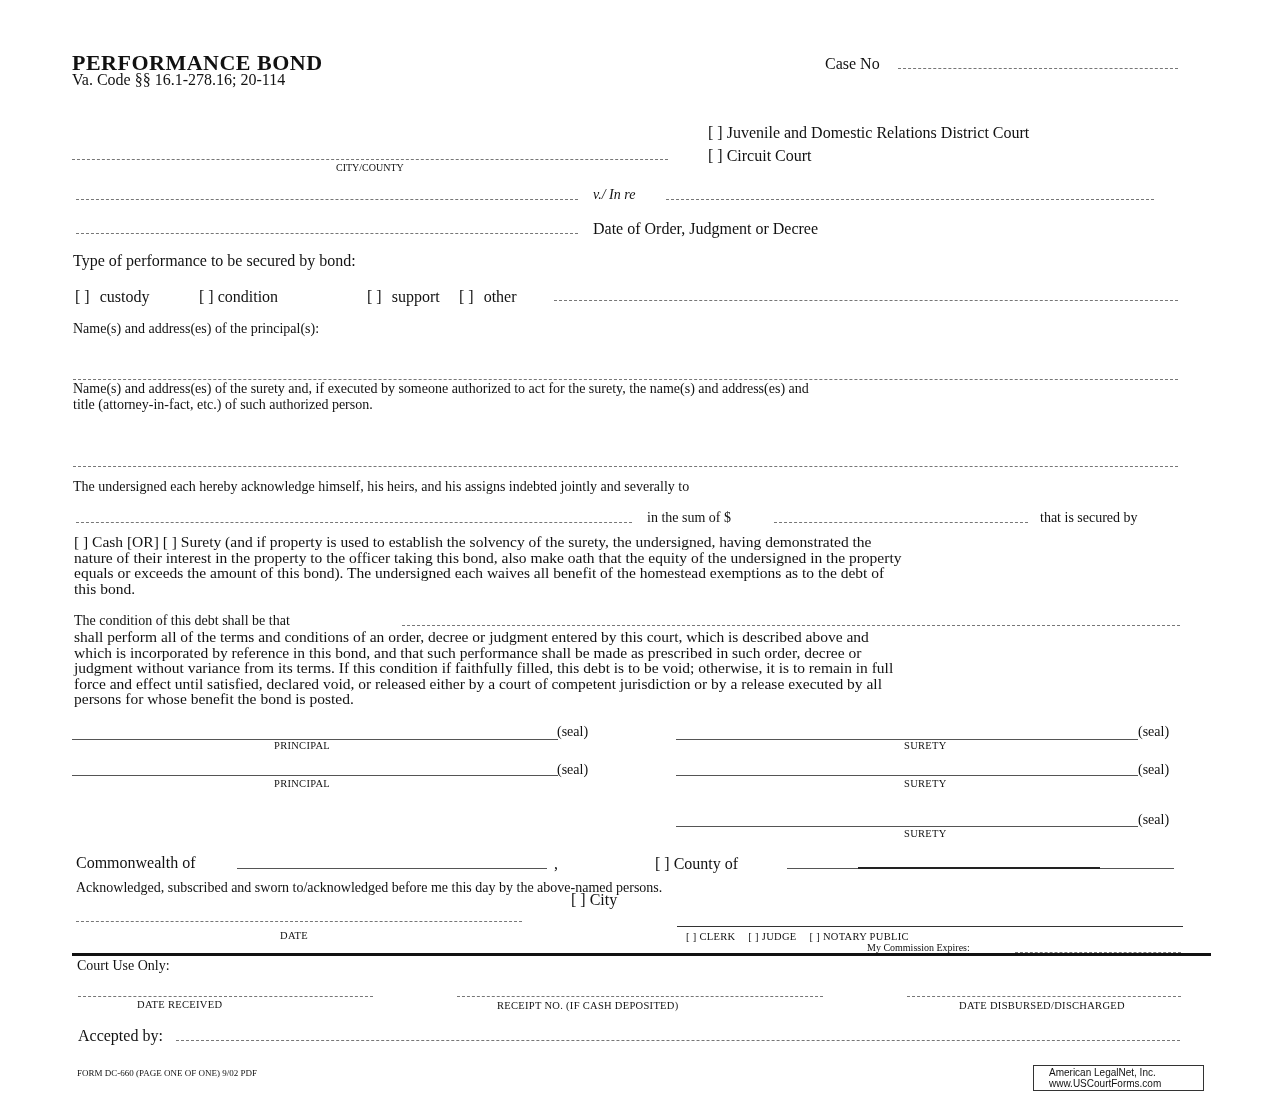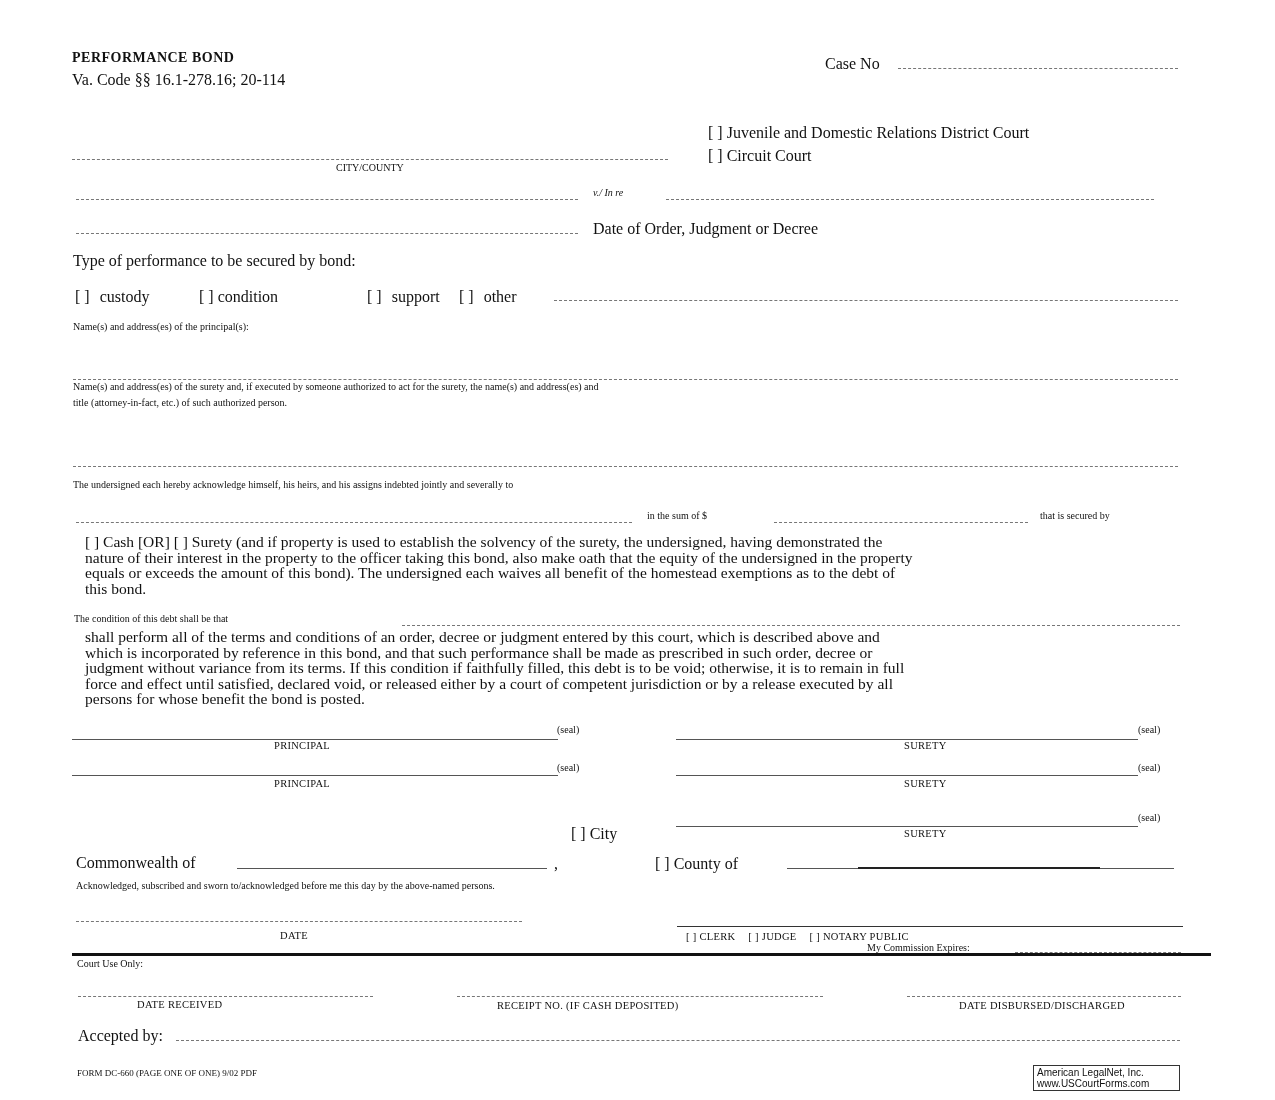--- a/index.html
+++ b/index.html
@@ -1,31 +1,31 @@
 <!DOCTYPE html>
 <html><head>
 <meta charset="utf-8">
 <style>
   html, body { margin: 0; padding: 0; background: #ffffff; }
   body { width: 1275px; height: 1100px; position: relative; overflow: hidden;
          font-family: "Liberation Serif", "DejaVu Serif", serif; color: #111; }
   .abs { position: absolute; white-space: nowrap; }
-  .t15 { font-size: 10px; }
+  .t15 { font-size: 14px; }
   .t16 { font-size: 16px; }
   .small { font-size: 10.5px; letter-spacing: 0.3px; }
   .tiny { font-size: 10px; }
-  .title { font-size: 14px; font-weight: bold; letter-spacing: 0.5px; }
+  .title { font-size: 22px; font-weight: bold; letter-spacing: 0.5px; }
   .dot { position: absolute; border-bottom: 1px dashed #777; height: 0; }
   .solid { position: absolute; border-bottom: 1.5px solid #555; height: 0; }
   .solid-dark { position: absolute; border-bottom: 2px solid #222; height: 0; }
   .thick { position: absolute; border-bottom: 3px solid #111; height: 0; }
   .para { position: absolute; font-size: 15.5px; line-height: 15.5px; text-align: justify; }
-  .para span.line { display: block; white-space: nowrap; margin-left: 11px; }
+  .para span.line { display: block; white-space: nowrap; }
   .logo-box { position: absolute; border: 1px solid #333; font-family: "Liberation Sans", "DejaVu Sans", sans-serif;
-              font-size: 10px; line-height: 11px; padding: 1px 3px; }
+              font-size: 10px; line-height: 11px; padding: 1px 15px; }
   .cb { cursor: pointer; text-align: right; }
 </style>
 </head>
 <body>
 
 <div class="abs title" style="left:72px;top:50px;">PERFORMANCE BOND</div>
 <div class="abs t16" style="left:72px;top:71px;">Va. Code §§ 16.1-278.16; 20-114</div>
 
 <div class="abs t16" style="left:825px;top:55px;">Case No</div>
 <div class="dot" style="left:898px;top:68px;width:280px;"></div>
@@ -120,21 +120,21 @@
 <div class="abs t15" style="left:1138px;top:762px;">(seal)</div>
 <div class="abs small" style="left:904px;top:778px;">SURETY</div>
 
 <div class="solid" style="left:676px;top:826px;width:462px;"></div>
 <div class="abs t15" style="left:1138px;top:812px;">(seal)</div>
 <div class="abs small" style="left:904px;top:828px;">SURETY</div>
 
 <div class="abs t16" style="left:76px;top:854px;">Commonwealth of</div>
 <div class="solid" style="left:237px;top:868px;width:310px;"></div>
 <div class="abs t16" style="left:554px;top:855px;">,</div>
-<div class="abs t16 cb" style="left:571px;top:825px;">
+<div class="abs t16 cb" style="left:571px;top:891px;">
   <span>[   ]</span>
   <span>City</span>
 </div>
 <div class="abs t16 cb" style="left:655px;top:855px;">
   <span>[   ]</span>
   <span>County of</span>
 </div>
 <div class="solid" style="left:787px;top:868px;width:387px;"></div>
 <div class="solid-dark" style="left:858px;top:867px;width:242px;"></div>
 

